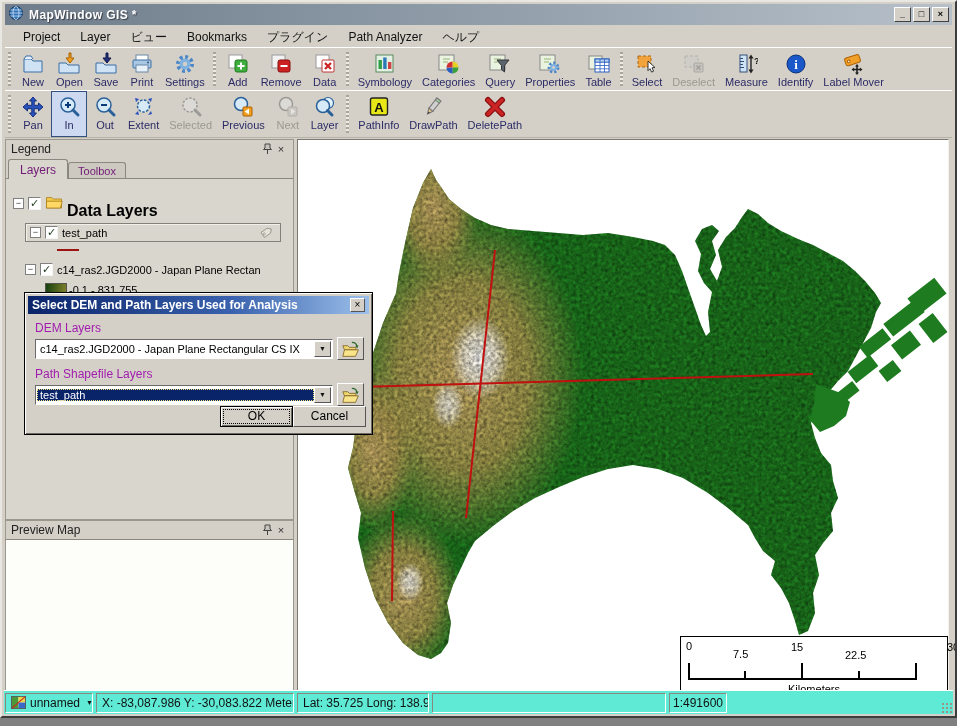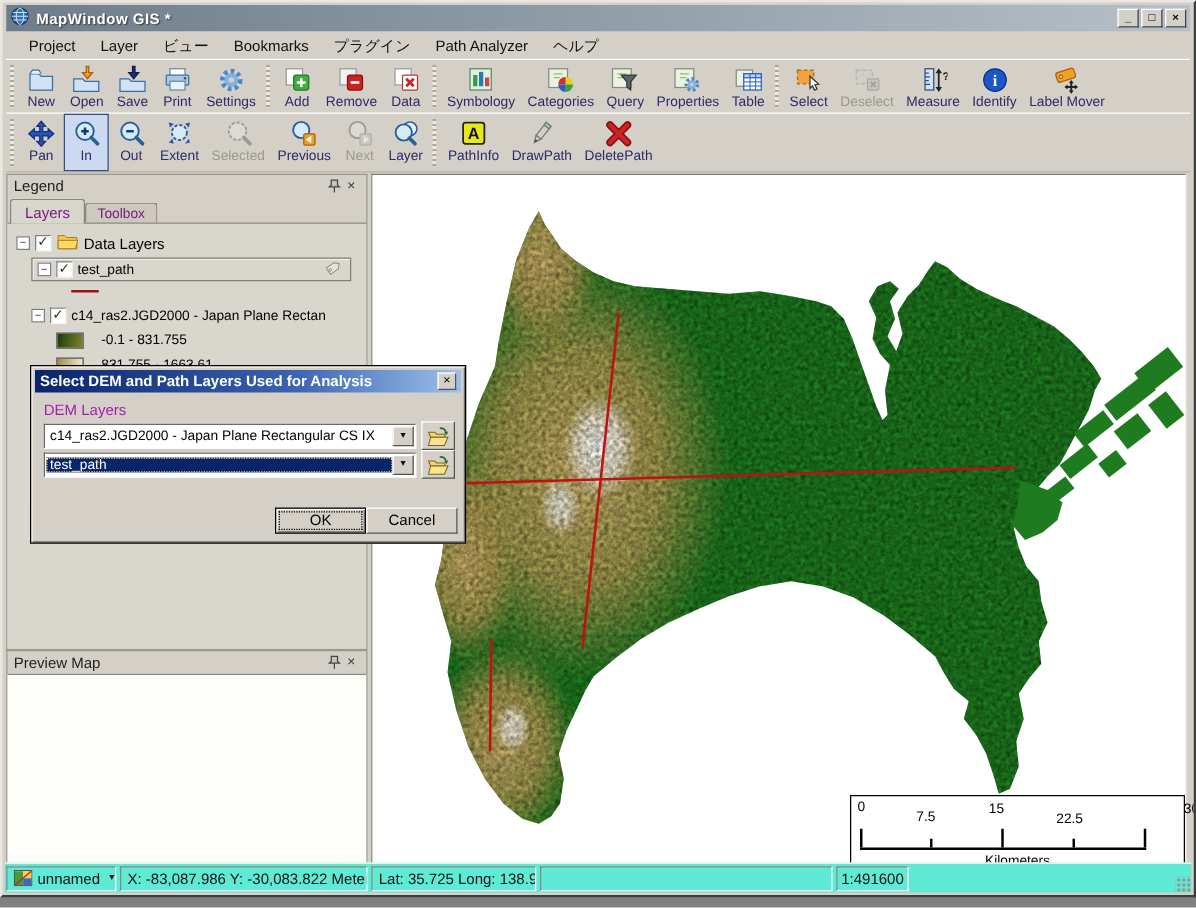--- a/index.html
+++ b/index.html
@@ -43,27 +43,27 @@
   .panel-header .sp { flex:1; }
   .ph-btn { width:14px; height:14px; display:flex; align-items:center; justify-content:center; color:#333; font-size:11px; }
   .tabs { display:flex; height:20px; padding-left:2px; align-items:flex-end; }
   .tab { border:1px solid #8a887e; border-bottom:none; border-radius:3px 3px 0 0; padding:2px 9px 1px; background:#cdc9c0; font-size:11px; color:#701a75; }
   .tab.active { background:#d9d6cd; padding:3px 11px 2px; font-size:12px; position:relative; z-index:2; margin-bottom:-1px; }
   .legend-tree { position:absolute; left:0; right:0; top:38px; bottom:0; background:#d9d6cd; border-top:1px solid #8a887e; padding:5px 3px; overflow:hidden; }
   .trow { display:flex; align-items:center; gap:4px; margin:2px 0 2px 4px; }
   .exp { width:11px; height:11px; border:1px solid #808080; background:#fff; font-size:9px; line-height:9px; text-align:center; color:#333; flex:0 0 auto; }
   .cb  { width:13px; height:13px; border:1px solid; border-color:#808080 #f4f4f4 #f4f4f4 #808080; background:#fff;
          font-size:11px; line-height:11px; text-align:center; color:#1d3a1d; font-weight:bold; flex:0 0 auto; }
-  .grp-label { font-weight:normal; font-size:12px; }
+  .grp-label { font-weight:bold; font-size:16px;margin-top:16px; }
   .tp-box { margin:3px 0 0 16px; width:256px; height:19px; border:1px solid #82807a;
             box-shadow:inset 1px 1px 0 #f2f0ea; display:flex; align-items:center; gap:4px; padding:0 4px; }
   .tp-box .sp { flex:1; }
   .red-dash { width:22px; height:2px; background:#9c1313; margin:7px 0 12px 48px; }
   .lyr-label { font-size:11px; white-space:nowrap; }
-  .cls-row { display:flex; align-items:flex-start; gap:14px; margin:7px 0 3px 36px; }
+  .cls-row { display:flex; align-items:center; gap:2px; margin:7px 0 3px 36px; }
   .sw { width:22px; height:13px; border:1px solid #55534c; flex:0 0 auto; }
   .sw1 { background:linear-gradient(100deg,#13400f,#83822a); }
   .sw2 { background:linear-gradient(100deg,#a08c48,#f4eed8); }
   .sw3 { background:repeating-linear-gradient(45deg,#9a9a9a 0 1px,#fff 1px 4px); }
   .preview-body { position:absolute; left:0; right:0; top:18px; bottom:0; background:#fdfdfa; border-top:1px solid #8a887e; }
 
   
   .map-area { position:absolute; left:295px; top:137px; width:652px; height:562px; background:#fff;
               border:1px solid; border-color:#7a7a72 #f4f2ec #f4f2ec #7a7a72; }
   .map-area svg.mapsvg { position:absolute; left:0; top:0; }
@@ -615,20 +615,21 @@
       </div>
       <span class="folder-btn">
         <svg width="20" height="18" viewBox="0 0 24 22">
             <path d="M13 3c4 0 6 1.5 6 5" stroke="#2a6a2a" stroke-width="1.6" fill="none"></path>
             <path d="M19.8 10l-2.6-2.6 4-1z" fill="#2a6a2a"></path>
             <path d="M2 7h6l2 2h8v3H4z" fill="#f0d870" stroke="#806020"></path>
             <path d="M4 12h17l-3.5 8H2z" fill="#f8e48a" stroke="#806020"></path>
           </svg>
       </span>
     </div>
+    <div class="dlg-label">Path Shapefile Layers</div>
     <div class="combo-row">
       <div class="combo selected">
         <span class="val">test_path</span>
         <span class="dd-btn">▼</span>
       </div>
       <span class="folder-btn">
         <svg width="20" height="18" viewBox="0 0 24 22">
             <path d="M13 3c4 0 6 1.5 6 5" stroke="#2a6a2a" stroke-width="1.6" fill="none"></path>
             <path d="M19.8 10l-2.6-2.6 4-1z" fill="#2a6a2a"></path>
             <path d="M2 7h6l2 2h8v3H4z" fill="#f0d870" stroke="#806020"></path>

